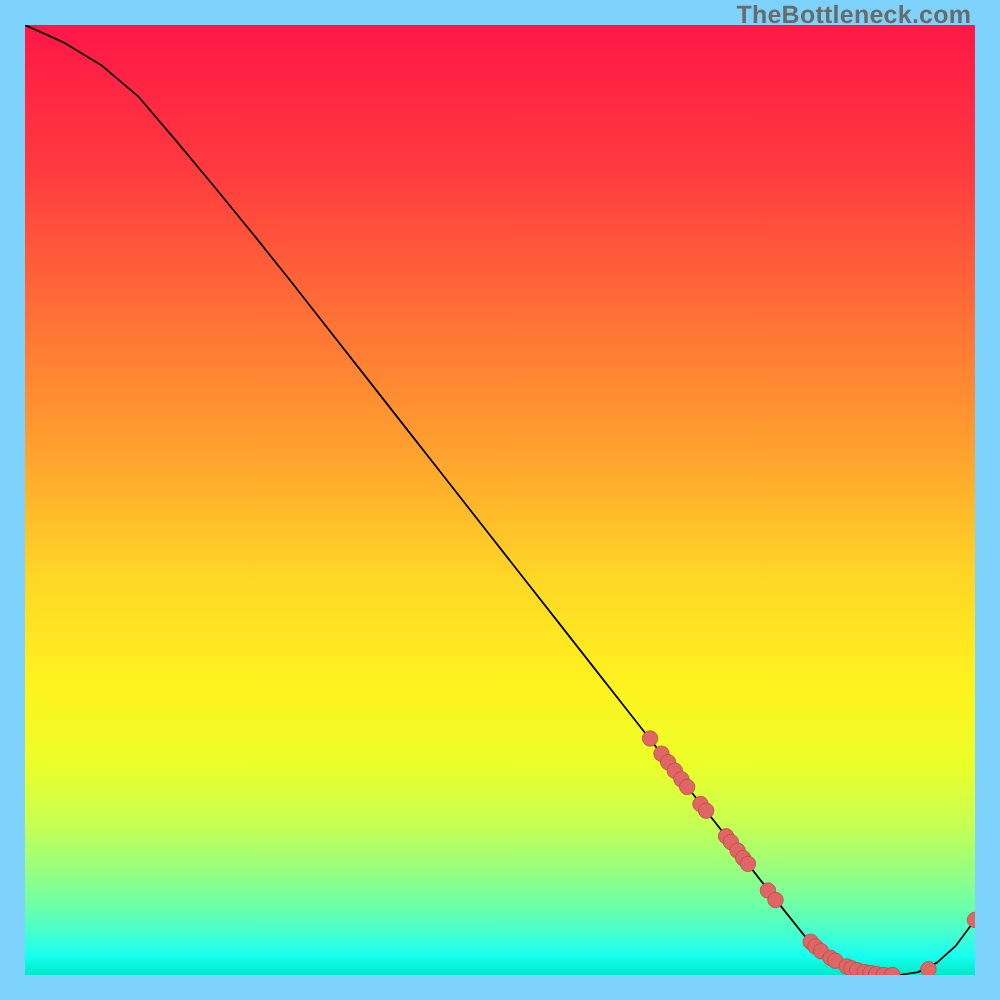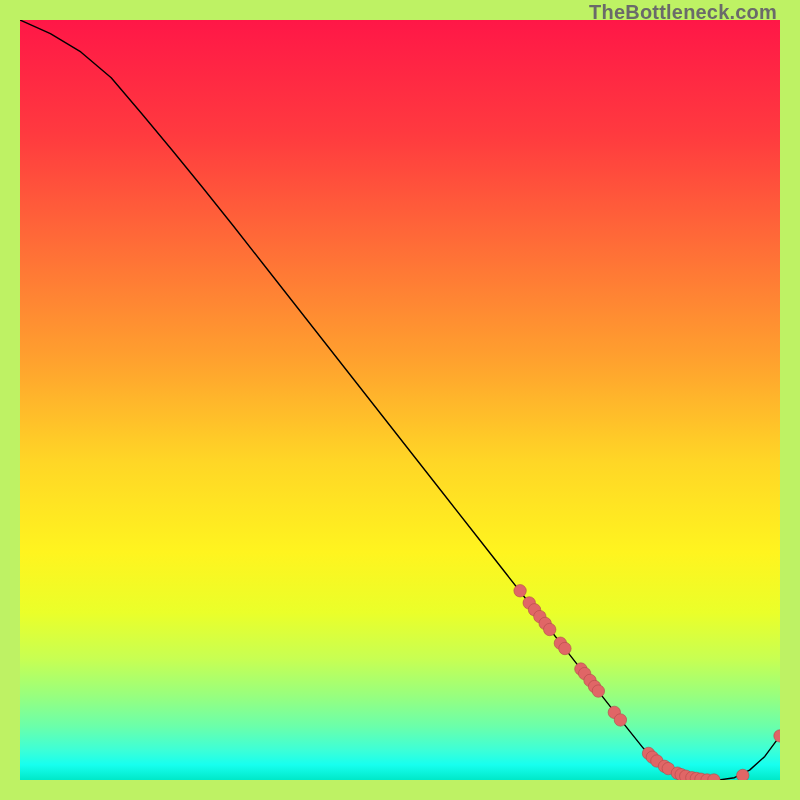--- a/index.html
+++ b/index.html
@@ -1,21 +1,21 @@
 <!DOCTYPE html>
 <html><head>
 <meta charset="utf-8">
 <style>
   * { margin: 0; padding: 0; box-sizing: border-box; }
   html, body { width: 800px; height: 800px; overflow: hidden; background: #000; }
   .stage {
     position: relative;
     width: 800px;
     height: 800px;
-    background: #bef264;
+    background: #7dd3fc;
   }
   .plot {
     position: absolute;
     left: 20px;
     top: 20px;
     width: 760px;
     height: 760px;
   }
   .gradient-bg {
     position: absolute;

